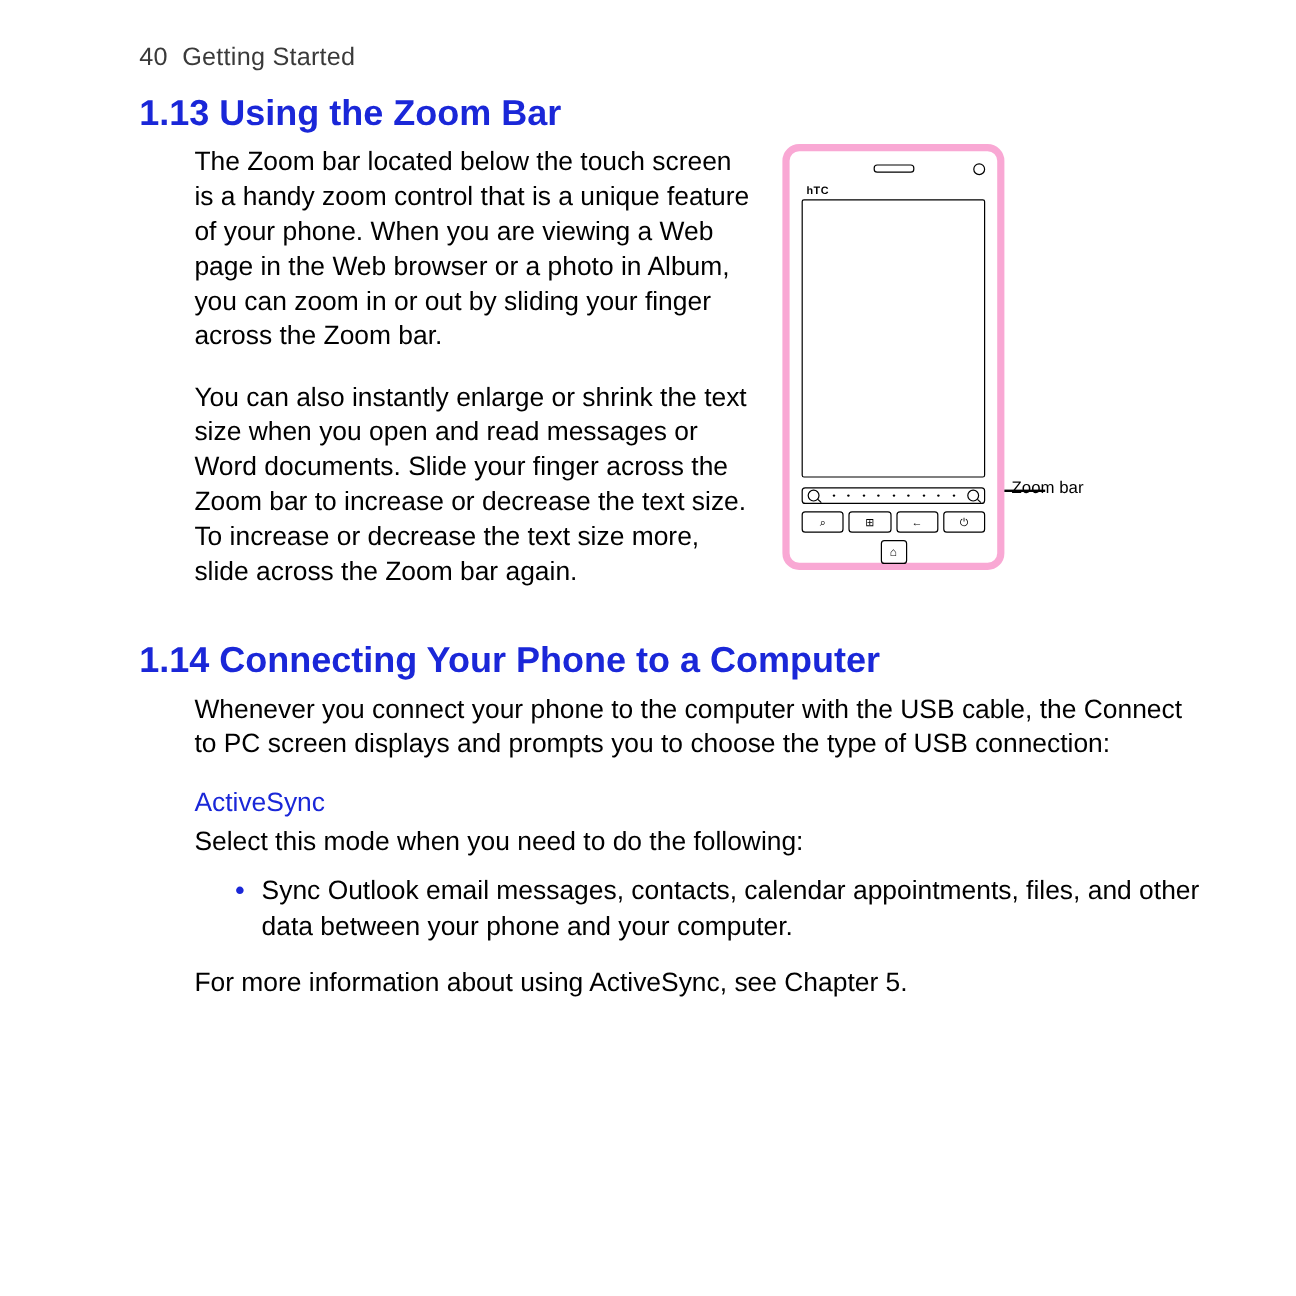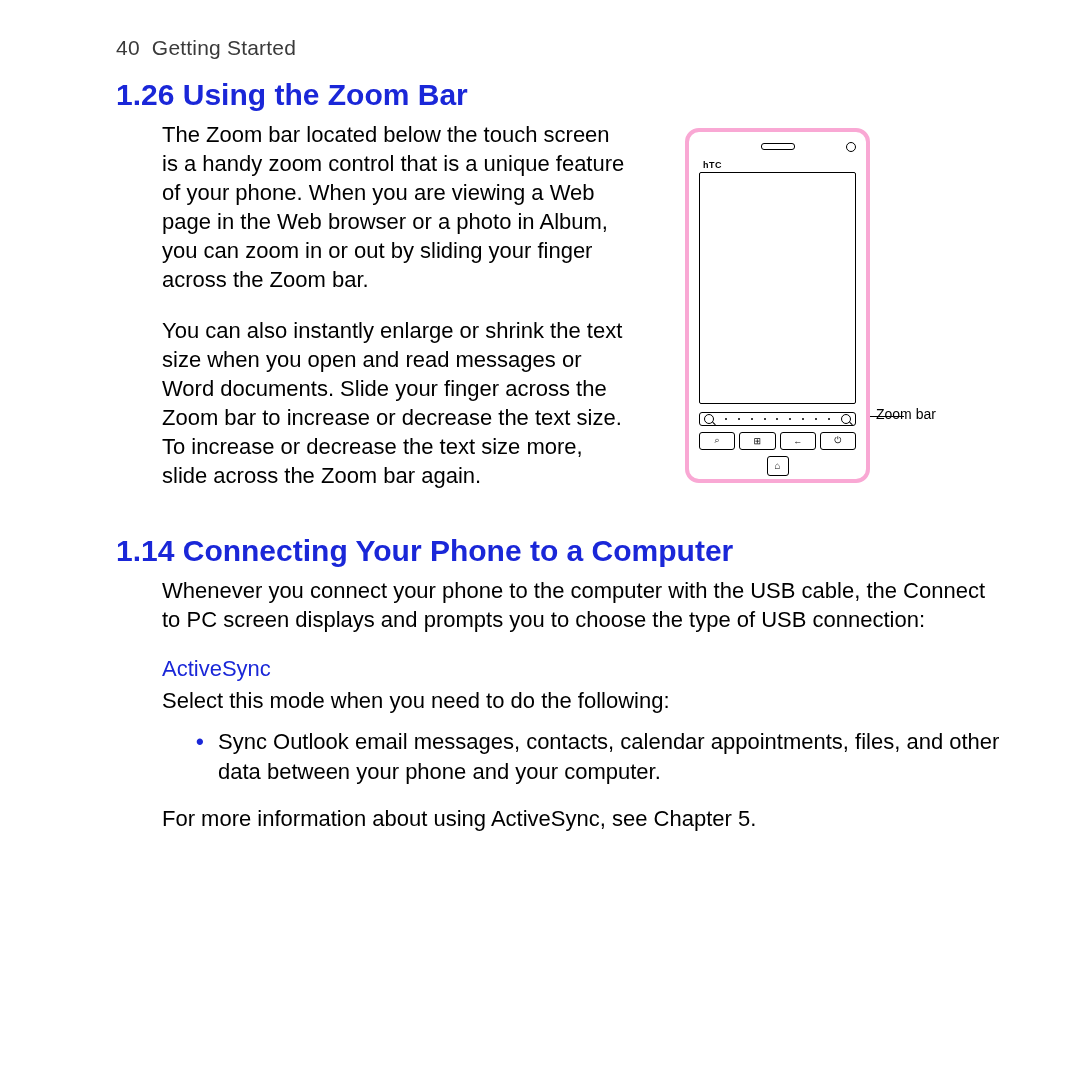--- a/index.html
+++ b/index.html
@@ -34,38 +34,37 @@
     font-size: 22px;
     line-height: 1.32;
     color: #000;
     margin: 0 0 22px 0;
   }
   .indented {
     margin-left: 46px;
   }
   .section1-wrap {
     display: flex;
-    align-items: center;
-    gap: 33px;
+    align-items: flex-start;
   }
   .section1-text {
     flex: 0 0 465px;
   }
   .phone-col {
     flex: 0 0 auto;
     margin-left: 25px;
     position: relative;
     display: flex;
     align-items: flex-start;
   }
   
   .phone-body {
     width: 185px;
     height: 355px;
-    border: 4px solid #f9a8d4;
+    border: 6px solid #f9a8d4;
     border-radius: 14px;
     background: #fff;
     position: relative;
     box-sizing: border-box;
   }
   .phone-earpiece {
     position: absolute;
     top: 11px;
     left: 50%;
     transform: translateX(-50%);
@@ -207,21 +206,21 @@
 </style>
 </head>
 <body>
 
 <div class="page">
 
   <div class="running-header">
     <span>40</span>&nbsp;&nbsp;<span>Getting Started</span>
   </div>
 
-  <h2 class="section-heading">1.26  Using the Zoom Bar</h2>
+  <h2 class="section-heading">1.13  Using the Zoom Bar</h2>
 
   <div class="section1-wrap indented">
     <div class="section1-text">
       <p class="body-text">The Zoom bar located below the touch screen is a handy zoom control that is a unique feature of your phone. When you are viewing a Web page in the Web browser or a photo in Album, you can zoom in or out by sliding your finger across the Zoom bar.</p>
       <p class="body-text" style="margin-bottom:0">You can also instantly enlarge or shrink the text size when you open and read messages or Word documents. Slide your finger across the Zoom bar to increase or decrease the text size. To increase or decrease the text size more, slide across the Zoom bar again.</p>
     </div>
 
     <div class="phone-col">
       <div class="phone-body">
         <div class="phone-earpiece"></div>

